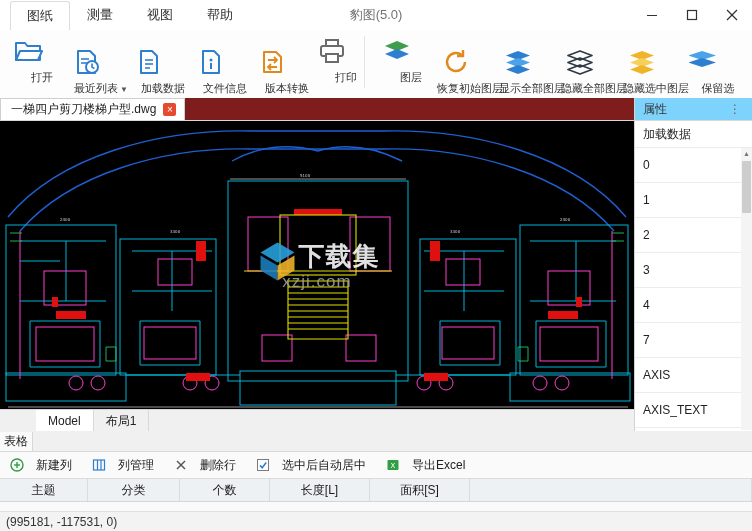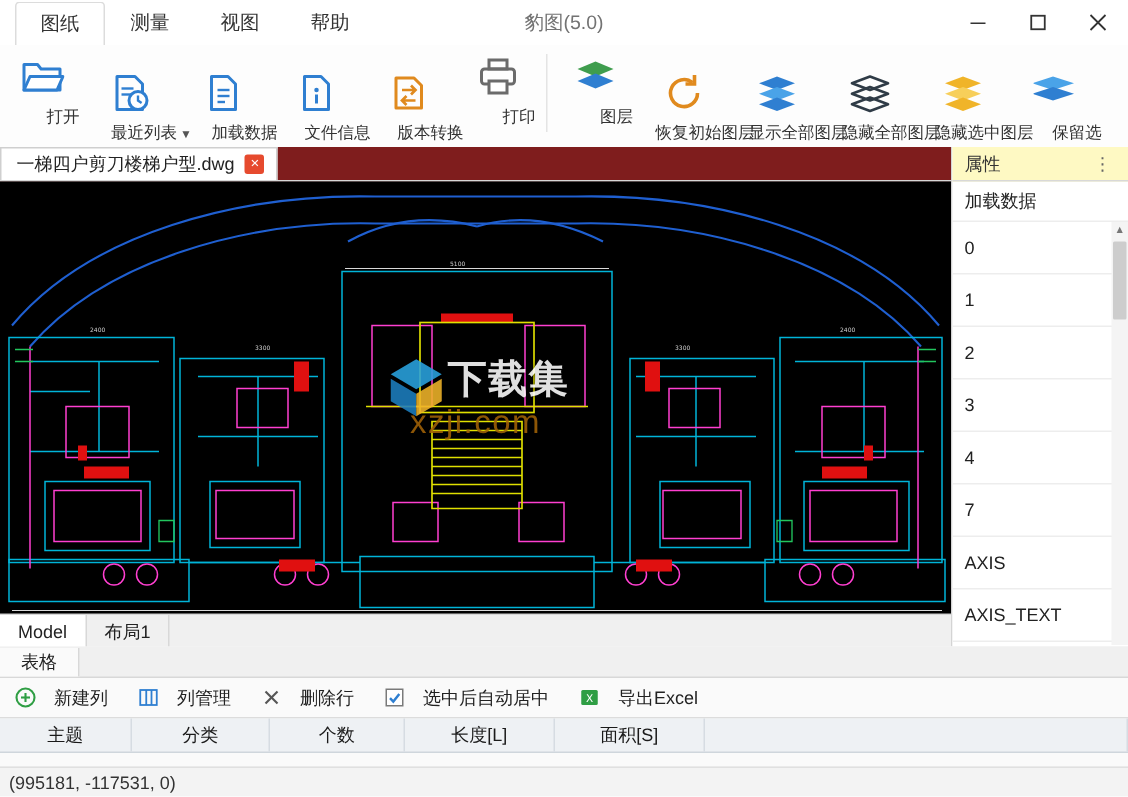--- a/index.html
+++ b/index.html
@@ -64,55 +64,55 @@
   }
   .canvas{position:relative;width:634px;height:288px;background:#000;overflow:hidden;}
   .canvas svg{position:absolute;left:0;top:0;}
   .wm{
     position:absolute;left:50%;top:50%;transform:translate(-50%,-50%);
     text-align:center;opacity:.88;
   }
   .wm-row{display:flex;align-items:center;justify-content:center;}
   .wm-txt{color:#fff;font-size:26px;font-weight:bold;letter-spacing:1px;
     text-shadow:0 0 3px rgba(0,0,0,.6);margin-left:44px;}
-  .wm-sub{color:#a16207;font-size:22px;letter-spacing:1px;margin-top:-2px;}
-  .modelbar{height:22px;background:#f0f0f0;border-top:1px solid #d8d8d8;display:flex;align-items:stretch;}
+  .wm-sub{color:#a3a3a3;font-size:17px;letter-spacing:1px;margin-top:-2px;}
+  .modelbar{height:22px;background:#f0f0f0;border-top:1px solid #d8d8d8;display:flex;align-items:stretch;padding-left:36px;}
   .mtab{
     padding:0 12px;font-size:12px;color:#222;display:flex;align-items:center;
     border-right:1px solid #d8d8d8;
   }
   .mtab.sel{background:#fff;}
 
   
   .props{
     position:absolute;left:635px;top:98px;width:117px;height:333px;background:#fff;
   }
   .props-head{
-    height:22px;background:#fef9c3;border-bottom:1px solid #d8d8d8;
+    height:22px;background:#7dd3fc;border-bottom:1px solid #d8d8d8;
     display:flex;align-items:center;padding-left:8px;font-size:12px;color:#333;
     justify-content:space-between;
   }
   .props-head .dots{padding-right:10px;color:#666;letter-spacing:1px;font-size:12px;}
   .props-col{height:26px;display:flex;align-items:center;padding-left:8px;
     font-size:12px;color:#222;border-bottom:1px solid #ededed;}
   .props-list{height:282px;overflow:hidden;position:relative;}
   .props-row{height:34px;display:flex;align-items:center;padding-left:8px;
     font-size:12px;color:#222;border-bottom:1px solid #ededed;}
   .scrollbar{
     position:absolute;right:0;top:0;width:11px;height:282px;background:#f4f4f4;
   }
   .sb-up,.sb-dn{width:11px;height:11px;display:flex;align-items:center;justify-content:center;color:#777;font-size:7px;}
   .sb-thumb{position:absolute;left:1px;top:13px;width:9px;height:52px;background:#cdcdcd;border-radius:1px;}
 
   
   .gridsec{position:absolute;left:0;top:431px;width:752px;height:80px;background:#fafafa;}
   .gridtab{
     height:20px;display:flex;align-items:center;border-bottom:1px solid #d8d8d8;background:#f0f0f0;
   }
-  .gridtab .t{padding:0 14px;font-size:12px;color:#222;background:#fafafa;height:19px;line-height:19px;
+  .gridtab .t{padding:0 4px;font-size:12px;color:#222;background:#fafafa;height:19px;line-height:19px;
     border-right:1px solid #d8d8d8;}
   .gridtools{height:26px;display:flex;align-items:center;border-bottom:1px solid #dcdcdc;background:#fafafa;}
   .gt{display:flex;align-items:center;gap:12px;padding:0 10px;font-size:12px;color:#222;height:26px;}
   .gt .gi{display:flex;align-items:center;}
   .gridhead{height:22px;display:flex;align-items:stretch;background:#eef1f4;border-bottom:1px solid #cfd6dc;}
   .gh{
     display:flex;align-items:center;justify-content:center;font-size:12px;color:#1a1a1a;
     border-right:1px solid #d6dce2;box-sizing:border-box;
   }
 

